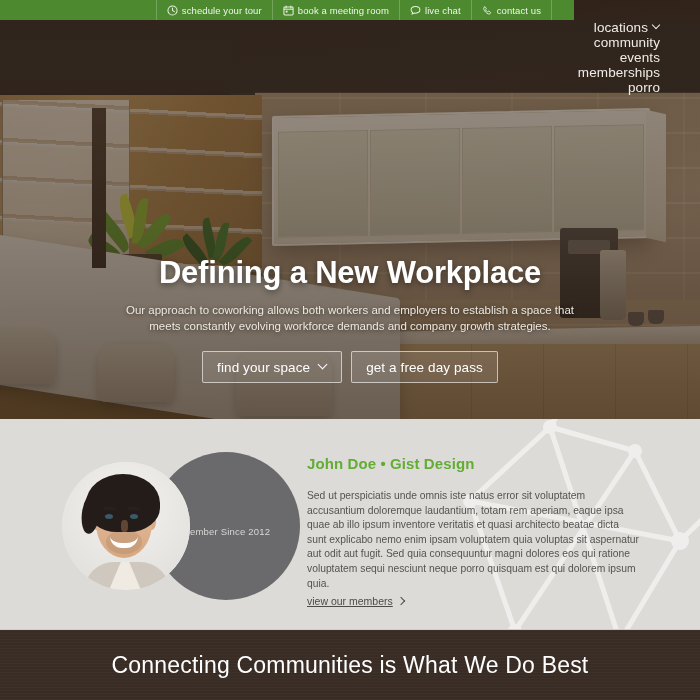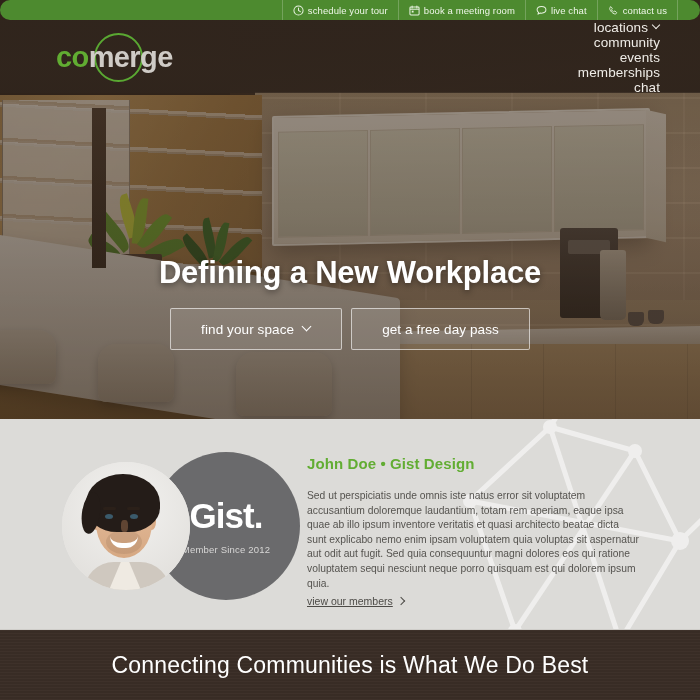--- a/index.html
+++ b/index.html
@@ -6,23 +6,23 @@
   html,body{ width:700px; height:700px; overflow:hidden; }
   body{
     font-family:"Liberation Sans", sans-serif;
     background:#3a2e27;
     -webkit-font-smoothing:antialiased;
   }
   .page{ position:relative; width:700px; height:700px; overflow:hidden; }
 
   
   .topbar{
-    position:absolute; top:0; left:0; width:700px; height:20px;
+    position:absolute; top:0; left:0; width:574px; height:20px;
     background:#4d8a2f; z-index:40;
-    display:flex; justify-content:flex-end; align-items:stretch;border-radius:10px;
+    display:flex; justify-content:flex-end; align-items:stretch;
   }
   .topbar-inner{ display:flex; align-items:stretch; height:20px; }
   .tb-item{
     display:flex; align-items:center; gap:4px;
     padding:0 10px; height:20px;
     font-size:9.5px; color:#eef6e8; letter-spacing:.1px;
     border-left:1px solid rgba(255,255,255,.22);
     white-space:nowrap;
     background:transparent;
   }
@@ -172,21 +172,21 @@
   .hero-content{ position:absolute; z-index:20; left:0; top:255px; width:700px; text-align:center; }
   .hero-h1{ font-size:31px; font-weight:700; color:#fff; letter-spacing:-.2px;
             text-shadow:0 2px 6px rgba(0,0,0,.45); }
   .hero-sub{ margin-top:11px; font-size:11.5px; line-height:16px; color:#ece7df;
              text-shadow:0 1px 4px rgba(0,0,0,.55); padding:0 118px; }
   .hero-btns{ margin-top:17px; display:flex; justify-content:center; gap:9px; }
   .hbtn{
     border:1px solid rgba(255,255,255,.60);
     background:rgba(255,255,255,.10);
     color:#fff; font-size:13.5px; letter-spacing:.1px;
-    padding:0 30px; height:42px; display:flex; align-items:center; gap:9px;
+    padding:0 14px; height:32px; display:flex; align-items:center; gap:9px;
     border-radius:2px;
   }
   .hbtn .bcaret{ width:8px; height:8px; position:relative; display:inline-block; }
   .hbtn .bcaret:after{ content:""; position:absolute; left:0; top:-2px; width:6px; height:6px;
     border-right:1.5px solid #fff; border-bottom:1.5px solid #fff; transform:rotate(45deg); }
 
   
   .testi{ position:absolute; top:419px; left:0; width:700px; height:211px;
           background:#dcdbd8; overflow:hidden; border-bottom:1px solid #cfcdc9; }
   .poly{ position:absolute; right:-20px; top:-28px; width:290px; height:280px; opacity:.55; }
@@ -343,51 +343,46 @@
       </div>
 
 
     </div>
     <div class="topbar-tail"></div>
   </div>
 
   <div class="header">
     <div class="header-row">
 
-      <div class="logo">
-        <div class="logo-ring"></div>
-        <div class="logo-text">
-          <span class="logo-co">co</span><span class="logo-merge">merge</span>
-        </div>
-      </div>
 
       <div class="nav">
         <a href="#">
           <span>locations</span>
           <span class="ncaret"></span>
         </a>
         <a href="#">
           <span>community</span>
         </a>
         <a href="#">
           <span>events</span>
         </a>
         <a href="#">
           <span>memberships</span>
         </a>
         <a href="#">
-          <span>chat</span>
+          <span>porro</span>
         </a>
       </div>
 
     </div>
   </div>
 
   <div class="hero-content">
     <div class="hero-h1">Defining a New Workplace</div>
+    <div class="hero-sub">Our approach to coworking allows both workers and employers to establish a space that meets constantly evolving workforce demands and company growth strategies.</div>
     <div class="hero-btns">
       <div class="hbtn">
         <span>find your space</span>
         <span class="bcaret"></span>
       </div>
       <div class="hbtn">
         <span>get a free day pass</span>
       </div>
     </div>
   </div>
@@ -426,23 +421,20 @@
     <div class="ph-hair2"></div>
     <div class="ph-brow" style="left:41px;"></div>
     <div class="ph-brow" style="left:65px;"></div>
     <div class="ph-eye" style="left:43px;"></div>
     <div class="ph-eye" style="left:68px;"></div>
     <div class="ph-nose"></div>
     <div class="ph-smile"></div>
   </div>
 
   <div class="gist">
-    <div class="gist-word">
-      <span>Gist</span><span class="gist-dot">.</span>
-    </div>
     <div class="gist-sub">Member Since 2012</div>
   </div>
 
   <div class="t-body">
     <div class="t-name">John Doe • Gist Design</div>
     <div class="t-text">Sed ut perspiciatis unde omnis iste natus error sit voluptatem accusantium doloremque laudantium, totam rem aperiam, eaque ipsa quae ab illo ipsum inventore veritatis et quasi architecto beatae dicta sunt explicabo nemo enim ipsam voluptatem quia voluptas sit aspernatur aut odit aut fugit. Sed quia consequuntur magni dolores eos qui ratione voluptatem sequi nesciunt neque porro quisquam est qui dolorem ipsum quia.</div>
     <a class="t-link" href="#">
       <span>view our members</span>
       <span class="chev"></span>
     </a>

